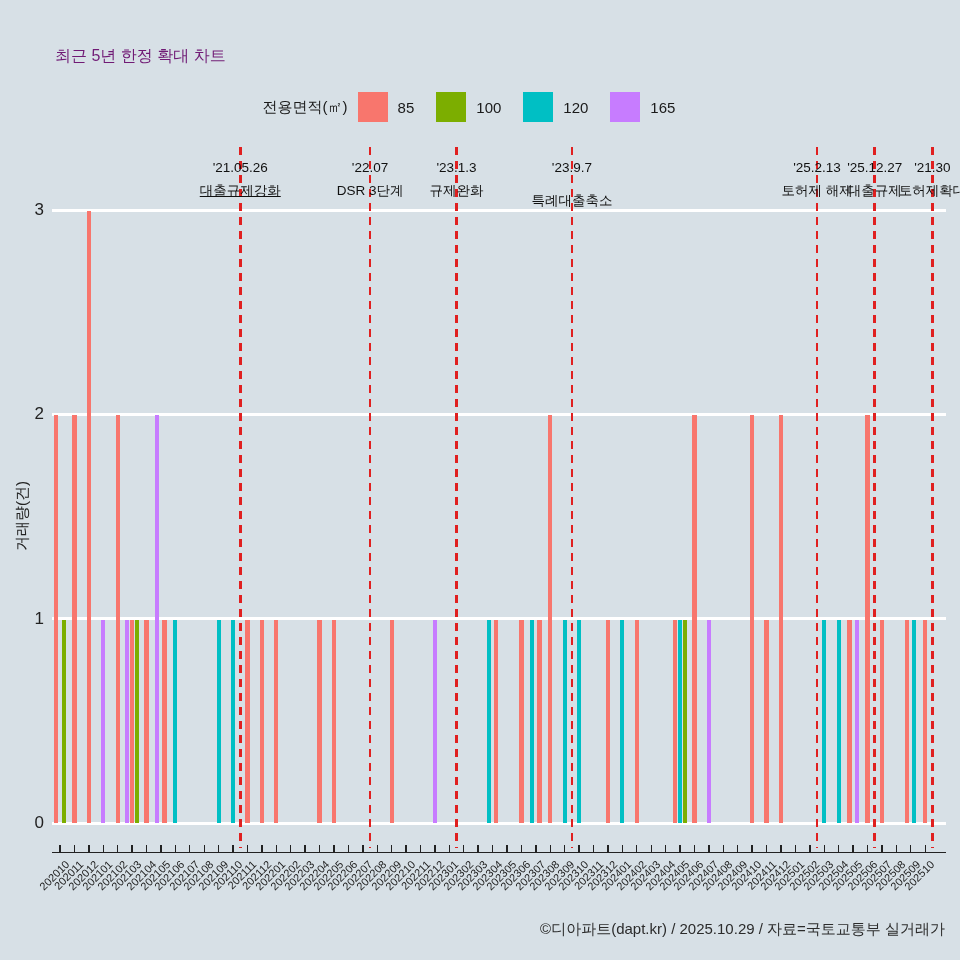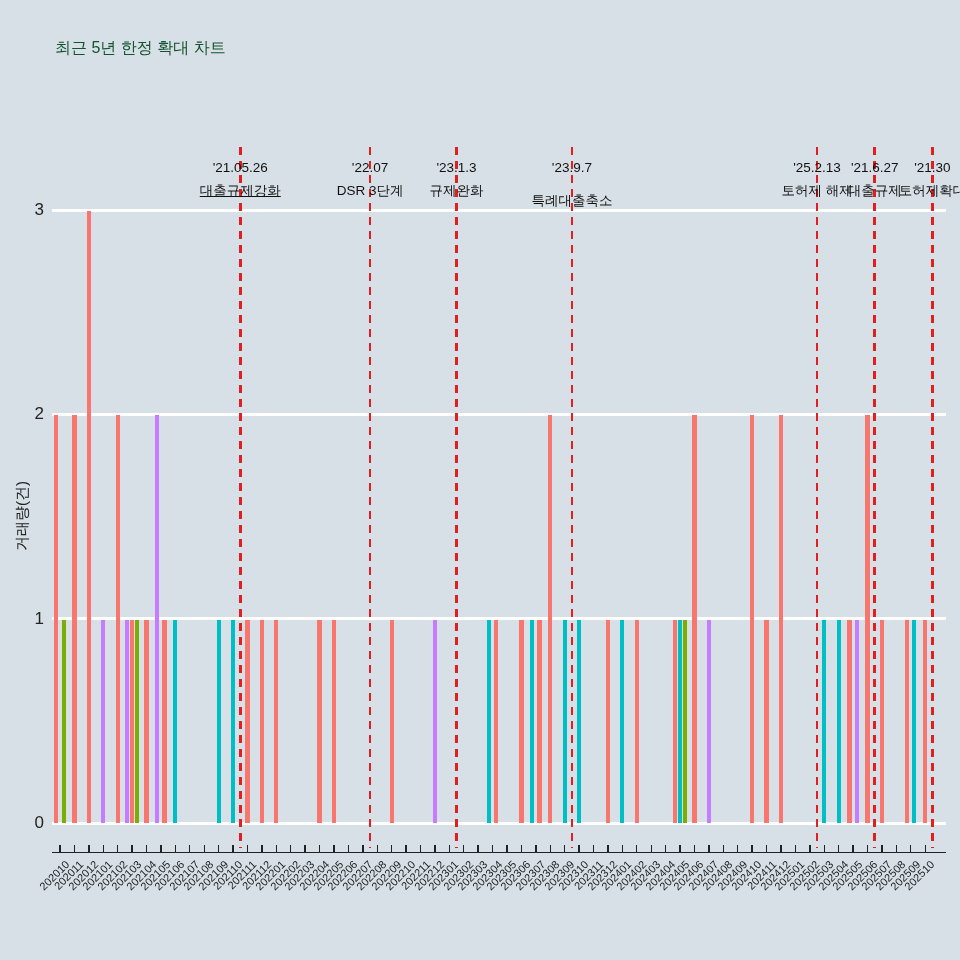--- a/index.html
+++ b/index.html
@@ -9,22 +9,22 @@
     overflow:hidden;
     font-family:"Liberation Sans","DejaVu Sans",sans-serif;
     box-sizing:border-box;
   }
   .title{
     position:absolute;left:55px;top:20px;
     font-size:25px;font-weight:bold;color:#111;
     white-space:nowrap;letter-spacing:-0.5px;
   }
   .subtitle{
-    position:absolute;left:55px;top:38px;
-    font-size:16px;color:#14532d;white-space:nowrap;
+    position:absolute;left:55px;top:46px;
+    font-size:16px;color:#701a75;white-space:nowrap;
   }
   .legend{
     position:absolute;left:0;top:92px;width:960px;
     display:flex;justify-content:center;align-items:center;
     font-size:15px;color:#1a1a1a;
   }
   .legend-title{margin-right:10px;}
   .legend-item{display:flex;align-items:center;margin-right:22px;}
   .legend-swatch{width:30px;height:30px;margin-right:10px;}
   .plot{position:absolute;left:0;top:0;width:960px;height:960px;}
@@ -59,20 +59,40 @@
     transform:translateX(-100%) rotate(-45deg);
     transform-origin:100% 0;
   }
 </style>
 </head>
 <body>
 
 <div class="figure" style="background: rgb(215, 224, 230);">
   <div class="subtitle">최근 5년 한정 확대 차트</div>
 
+  <div class="legend">
+    <span class="legend-title">전용면적(㎡)</span>
+
+  <span class="legend-item">
+        <span class="legend-swatch" style="background: rgb(248, 118, 109);"></span>
+        <span>85</span>
+      </span>
+      <span class="legend-item">
+        <span class="legend-swatch" style="background: rgb(124, 174, 0);"></span>
+        <span>100</span>
+      </span>
+      <span class="legend-item">
+        <span class="legend-swatch" style="background: rgb(0, 191, 196);"></span>
+        <span>120</span>
+      </span>
+      <span class="legend-item">
+        <span class="legend-swatch" style="background: rgb(199, 124, 255);"></span>
+        <span>165</span>
+      </span>
+    </div>
 
   <div class="plot">
       <div class="gridline" style="left: 52px; width: 894px; top: 821.5px; background: rgb(255, 255, 255);"></div>
       <div class="ytick-label" style="left: 10px; top: 813px;">0</div>
       <div class="gridline" style="left: 52px; width: 894px; top: 617.17px; background: rgb(255, 255, 255);"></div>
       <div class="ytick-label" style="left: 10px; top: 608.67px;">1</div>
       <div class="gridline" style="left: 52px; width: 894px; top: 412.84px; background: rgb(255, 255, 255);"></div>
       <div class="ytick-label" style="left: 10px; top: 404.34px;">2</div>
       <div class="gridline" style="left: 52px; width: 894px; top: 208.51px; background: rgb(255, 255, 255);"></div>
       <div class="ytick-label" style="left: 10px; top: 200.01px;">3</div>
@@ -136,21 +156,21 @@
       <div class="anno-date" style="left: 240.25px; top: 160px;">'21.05.26</div>
       <div class="anno-label" style="left: 240.25px; top: 182px; text-decoration: underline;">대출규제강화</div>
       <div class="anno-date" style="left: 370.03px; top: 160px;">'22.07</div>
       <div class="anno-label" style="left: 370.03px; top: 182px;">DSR 3단계</div>
       <div class="anno-date" style="left: 456.55px; top: 160px;">'23.1.3</div>
       <div class="anno-label" style="left: 456.55px; top: 182px;">규제완화</div>
       <div class="anno-date" style="left: 571.91px; top: 160px;">'23.9.7</div>
       <div class="anno-label" style="left: 571.91px; top: 182px; margin-top: 10px;">특례대출축소</div>
       <div class="anno-date" style="left: 817.05px; top: 160px;">'25.2.13</div>
       <div class="anno-label" style="left: 817.05px; top: 182px;">토허제 해제</div>
-      <div class="anno-date" style="left: 874.73px; top: 160px;">'21.6.27</div>
+      <div class="anno-date" style="left: 874.73px; top: 160px;">'25.12.27</div>
       <div class="anno-label" style="left: 874.73px; top: 182px;">대출규제</div>
       <div class="anno-date" style="left: 932.41px; top: 160px;">'21.30</div>
       <div class="anno-label" style="left: 932.41px; top: 182px;">토허제확대</div>
       <div class="axis-line" style="left: 52px; width: 894px; top: 851.5px; height: 1.5px;"></div>
       <div class="xtick" style="left: 59.3px; top: 844.5px;"></div>
       <div class="xtick-label" style="left: 63px; top: 858px;">202010</div>
       <div class="xtick" style="left: 73.72px; top: 844.5px;"></div>
       <div class="xtick-label" style="left: 77.42px; top: 858px;">202011</div>
       <div class="xtick" style="left: 88.14px; top: 844.5px;"></div>
       <div class="xtick-label" style="left: 91.84px; top: 858px;">202012</div>
@@ -266,13 +286,14 @@
       <div class="xtick-label" style="left: 884.94px; top: 858px;">202507</div>
       <div class="xtick" style="left: 895.66px; top: 844.5px;"></div>
       <div class="xtick-label" style="left: 899.36px; top: 858px;">202508</div>
       <div class="xtick" style="left: 910.08px; top: 844.5px;"></div>
       <div class="xtick-label" style="left: 913.78px; top: 858px;">202509</div>
       <div class="xtick" style="left: 924.5px; top: 844.5px;"></div>
       <div class="xtick-label" style="left: 928.2px; top: 858px;">202510</div>
     </div>
 
   <div class="y-axis-title">거래량(건)</div>
+  <div class="caption">©디아파트(dapt.kr) / 2025.10.29 / 자료=국토교통부 실거래가</div>
 </div>
 
 </body></html>

